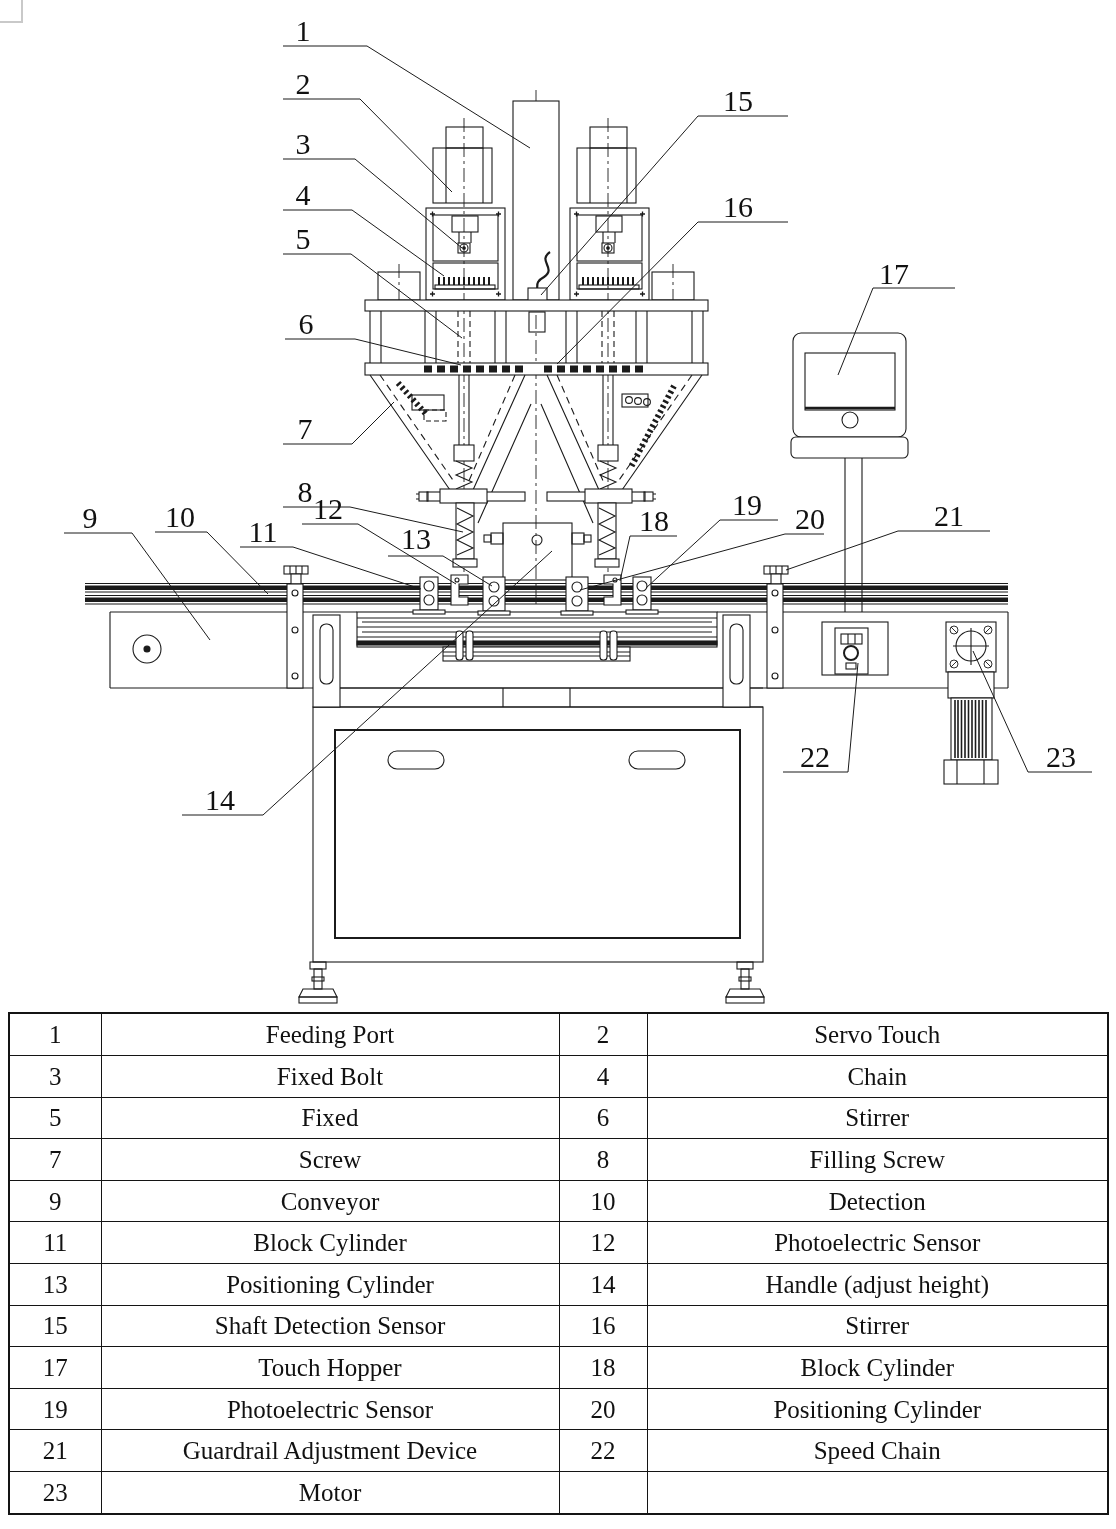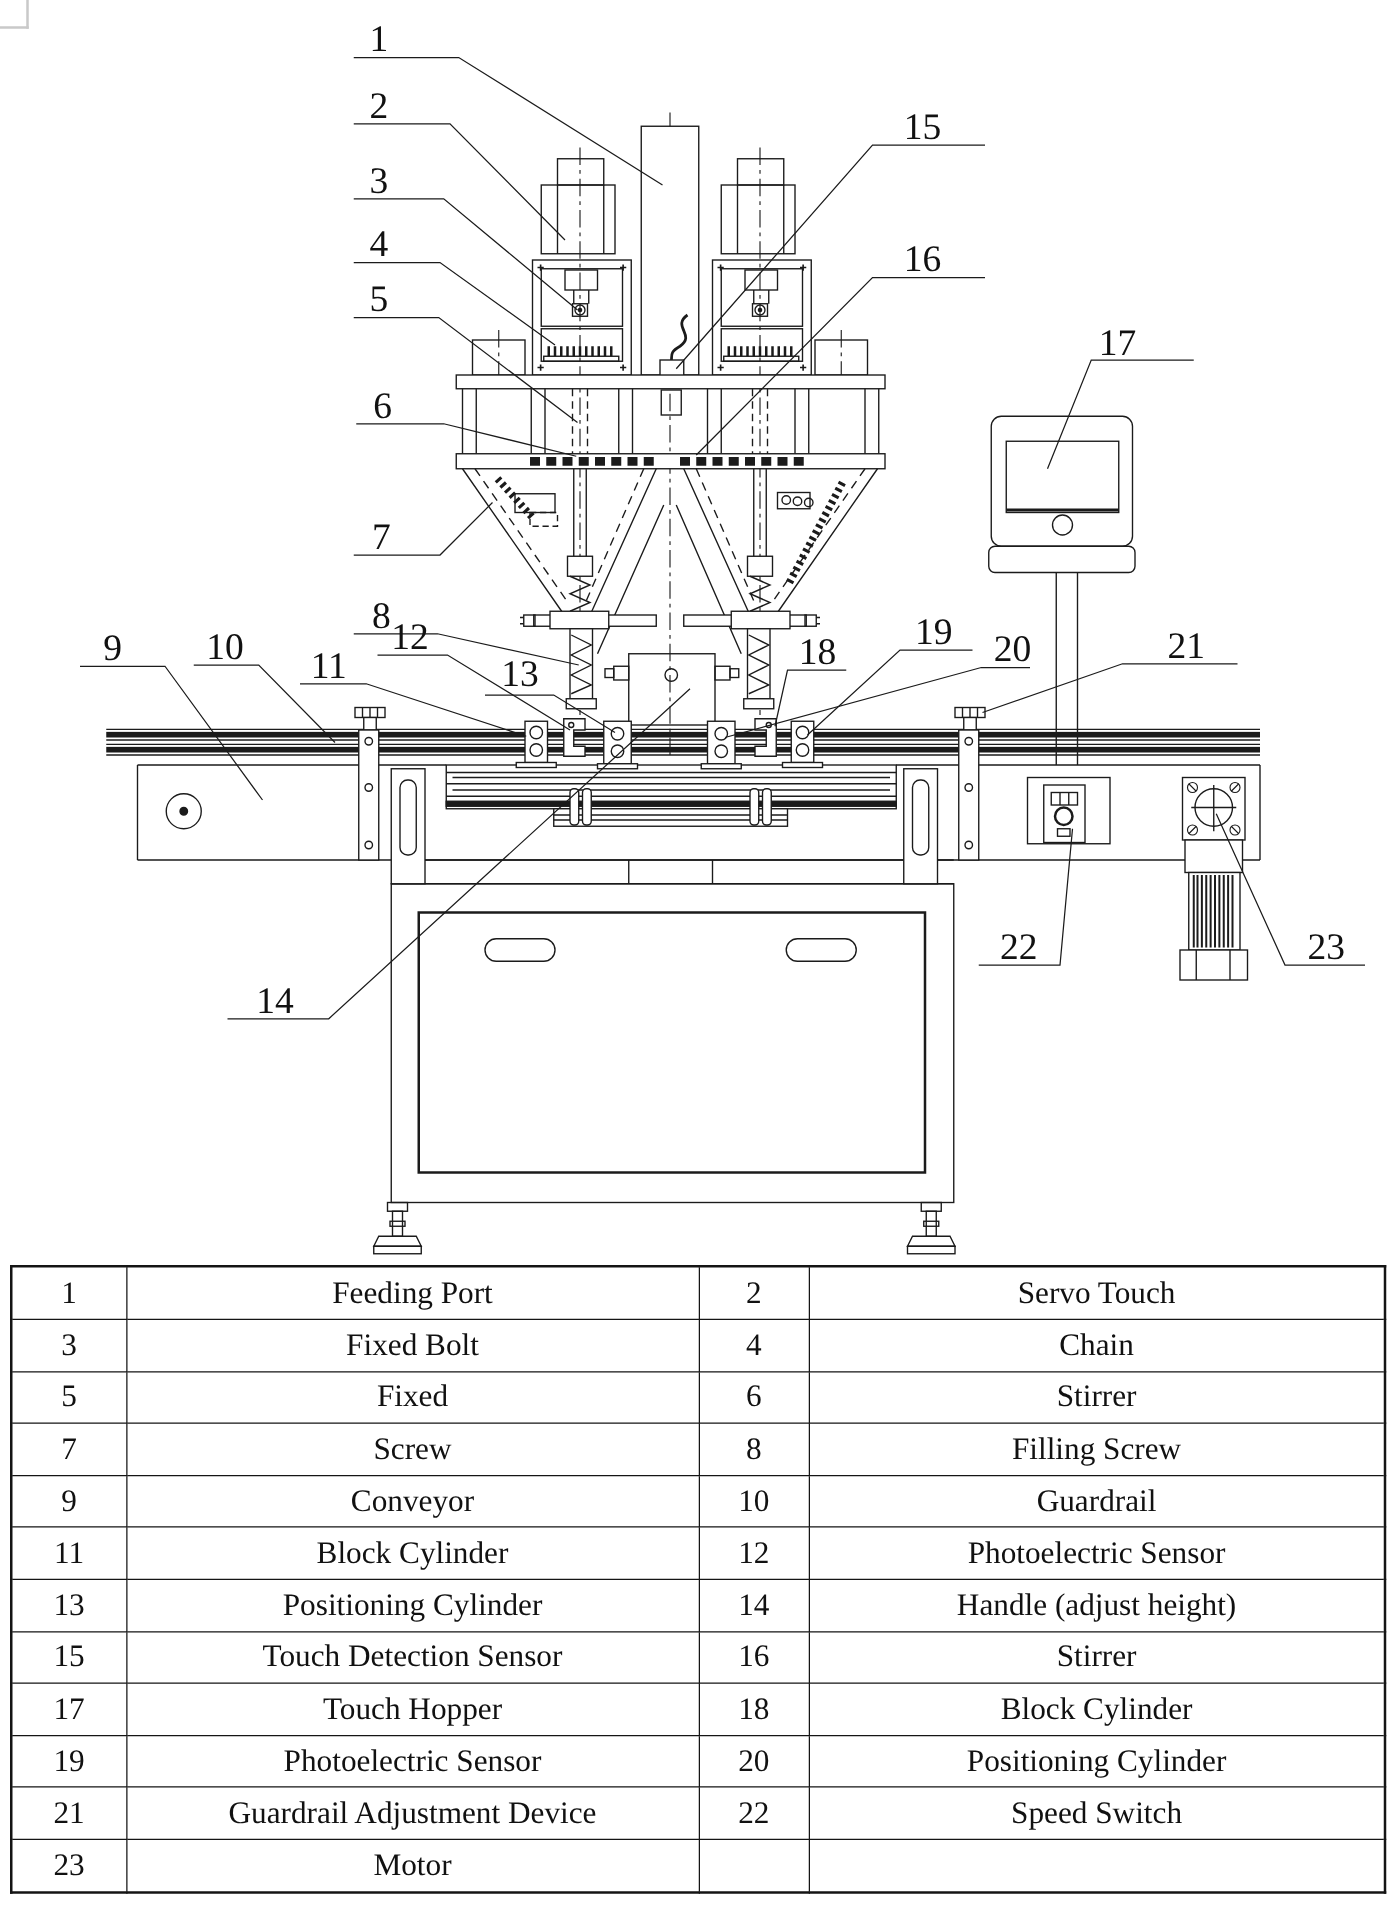--- a/index.html
+++ b/index.html
@@ -363,57 +363,57 @@
         <tr>
           <td>7</td>
           <td>Screw</td>
           <td>8</td>
           <td>Filling Screw</td>
         </tr>
         <tr>
           <td>9</td>
           <td>Conveyor</td>
           <td>10</td>
-          <td>Guardrail</td>
+          <td>Detection</td>
         </tr>
         <tr>
           <td>11</td>
           <td>Block Cylinder</td>
           <td>12</td>
           <td>Photoelectric Sensor</td>
         </tr>
         <tr>
           <td>13</td>
           <td>Positioning Cylinder</td>
           <td>14</td>
           <td>Handle (adjust height)</td>
         </tr>
         <tr>
           <td>15</td>
-          <td>Touch Detection Sensor</td>
+          <td>Shaft Detection Sensor</td>
           <td>16</td>
           <td>Stirrer</td>
         </tr>
         <tr>
           <td>17</td>
           <td>Touch Hopper</td>
           <td>18</td>
           <td>Block Cylinder</td>
         </tr>
         <tr>
           <td>19</td>
           <td>Photoelectric Sensor</td>
           <td>20</td>
           <td>Positioning Cylinder</td>
         </tr>
         <tr>
           <td>21</td>
           <td>Guardrail Adjustment Device</td>
           <td>22</td>
-          <td>Speed Switch</td>
+          <td>Speed Chain</td>
         </tr>
         <tr>
           <td>23</td>
           <td>Motor</td>
           <td></td>
           <td></td>
         </tr>
       </tbody>
   </table>
 </div>

